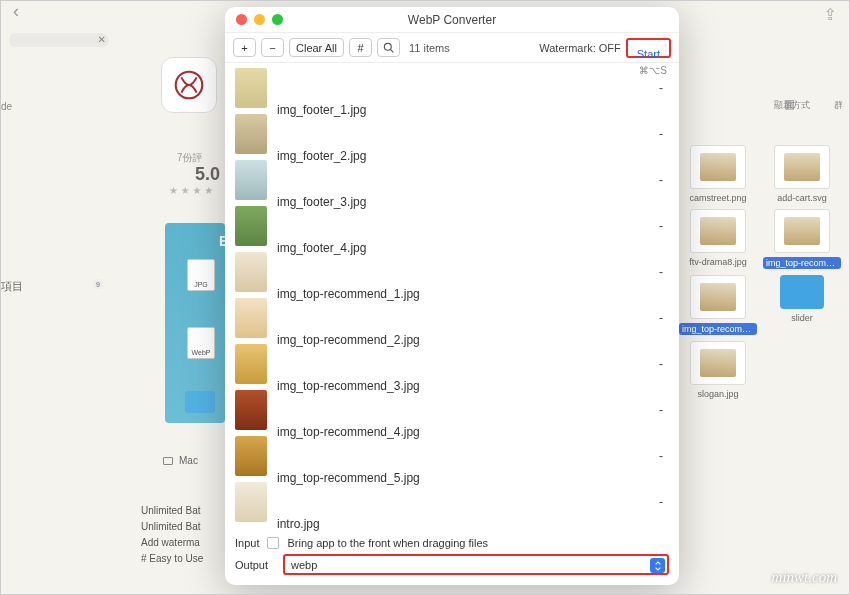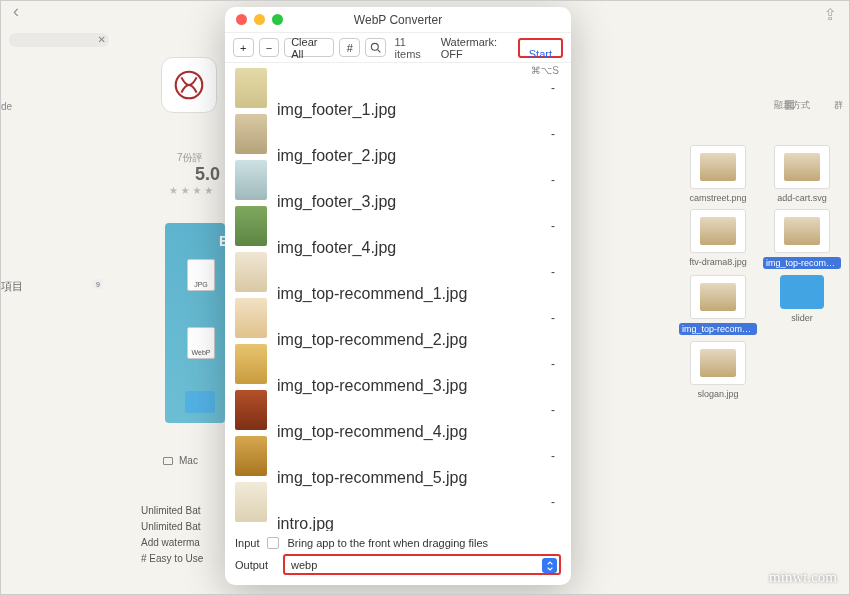--- a/index.html
+++ b/index.html
@@ -28,50 +28,50 @@
 .bg-de{position:absolute;top:100px;left:0;font-size:10px;color:#888;}
 .bg-right{position:absolute;top:90px;right:0;width:172px;display:flex;flex-wrap:wrap;gap:6px 10px;padding:4px;}
 .bg-right .cell{width:74px;display:flex;flex-direction:column;align-items:center;gap:4px;}
 .bg-right .thumb{width:56px;height:44px;background:#fff;border:1px solid #ddd;border-radius:3px;display:flex;align-items:center;justify-content:center;overflow:hidden;}
 .bg-right .thumb.folder{background:#2ea8f5;border:none;width:44px;height:34px;border-radius:4px;}
 .bg-right .lbl{font-size:9px;color:#666;text-align:center;white-space:nowrap;overflow:hidden;text-overflow:ellipsis;width:78px;}
 .bg-right .sel .lbl{background:#3478f6;color:#fff;border-radius:3px;padding:1px 3px;}
 .bg-right-head{position:absolute;top:98px;right:6px;display:flex;gap:24px;font-size:9px;color:#888;margin-left:12px;}
 .bg-right-icons{position:absolute;top:96px;right:54px;font-size:12px;color:#999;}
 
-.modal{position:absolute;top:6px;left:224px;width:346px;height:578px;background:#fff;border-radius:10px;box-shadow:0 8px 40px rgba(0,0,0,0.25);display:flex;flex-direction:column;}
+.modal{position:absolute;top:6px;left:224px;width:454px;height:578px;background:#fff;border-radius:10px;box-shadow:0 8px 40px rgba(0,0,0,0.25);display:flex;flex-direction:column;}
 .titlebar{height:26px;display:flex;align-items:center;position:relative;border-bottom:1px solid #eee;}
 .traffic{display:flex;gap:7px;padding-left:11px;}
 .dot{width:11px;height:11px;border-radius:50%;}
 .dot.r{background:#ff5f57;}
 .dot.y{background:#febc2e;}
 .dot.g{background:#28c840;}
 .title{position:absolute;left:0;right:0;text-align:center;font-size:12px;color:#444;font-weight:500;}
 .toolbar{height:30px;display:flex;align-items:center;padding:0 8px;gap:5px;border-bottom:1px solid #eee;}
 .tb-btn{height:19px;min-width:19px;padding:0 6px;border:1px solid #ccc;border-radius:4px;background:#fff;font-size:11px;color:#333;display:flex;align-items:center;justify-content:center;cursor:pointer;}
 .tb-btn.icon{width:23px;padding:0;}
 .tb-count{font-size:11px;color:#555;margin-left:4px;}
 .tb-spacer{flex:1;}
 .tb-wm{font-size:11px;color:#444;}
 .tb-start{height:19px;padding:8px 9px;border:2px solid #e03030;background:#fff;color:#2563eb;font-size:11px;border-radius:3px;cursor:pointer;}
 .shortcut{position:absolute;top:58px;right:12px;font-size:10px;color:#888;}
 .list{flex:1;overflow:hidden;padding:2px 10px 0 10px;}
 .row{display:flex;align-items:center;height:46px;gap:10px;}
 .thumb{width:32px;height:40px;background:#ddd;border-radius:2px;flex-shrink:0;display:flex;align-items:center;justify-content:center;overflow:hidden;}
-.fname{font-size:16px;color:#333;flex:1;margin-top:44px;}
+.fname{font-size:12px;color:#333;flex:1;margin-top:44px;}
 .dash{font-size:12px;color:#444;padding-right:6px;}
 .bottom{padding:6px 10px 10px 10px;}
 .inrow{display:flex;align-items:center;gap:8px;font-size:11px;color:#333;margin-bottom:5px;}
 .chk{width:12px;height:12px;border:1px solid #bbb;border-radius:2px;background:#fff;}
 .outrow{display:flex;align-items:center;gap:8px;}
 .outlbl{font-size:11px;color:#333;width:40px;}
 .select{flex:1;height:21px;border:2px solid #e03030;border-radius:3px;display:flex;align-items:center;padding:0 6px;font-size:11px;color:#333;position:relative;background:#fff;}
 .select .chev{position:absolute;right:2px;top:2px;width:15px;height:15px;background:#3478f6;border-radius:3px;display:flex;align-items:center;justify-content:center;}
 .select .chev svg{width:8px;height:10px;}
-.watermark{position:absolute;bottom:8px;right:12px;font-family:Georgia,serif;font-size:15px;color:#fff;text-shadow:0 0 3px rgba(0,0,0,0.5);}
+.watermark{position:absolute;bottom:8px;right:12px;font-family:Georgia,serif;font-style:italic;font-size:15px;color:#fff;text-shadow:0 0 3px rgba(0,0,0,0.5);}
 
 .h1{background:linear-gradient(#e4d9a8,#cfc28a);}
 .h2{background:linear-gradient(#d8c9a4,#b5a37a);}
 .h3{background:linear-gradient(#cde1e3,#9fb9bb);}
 .h4{background:linear-gradient(#7fa85e,#5d8544);}
 .h5{background:linear-gradient(#f0e6d4,#d9c8a4);}
 .h6{background:linear-gradient(#f2e1c4,#e0c28b);}
 .h7{background:linear-gradient(#e8c470,#c99b3e);}
 .h8{background:linear-gradient(#b3502a,#7e2f14);}
 .h9{background:linear-gradient(#d6a850,#a97620);}

